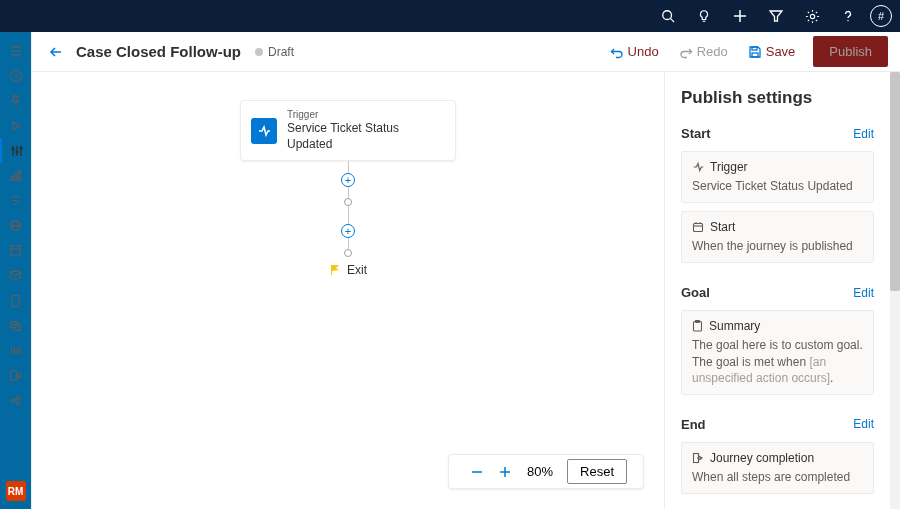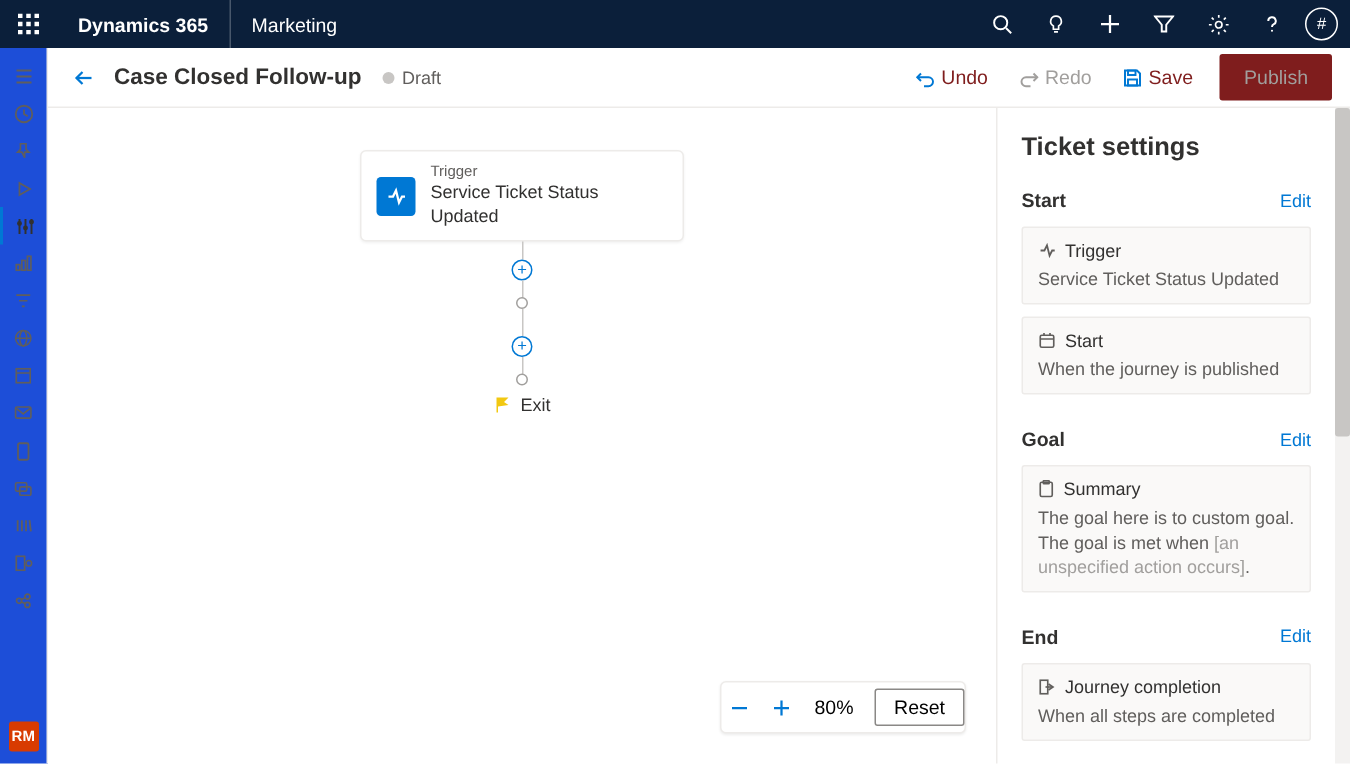--- a/index.html
+++ b/index.html
@@ -9,21 +9,21 @@
   .shell-bar { height: 32px; background: #0b1f3a; display: flex; align-items: center; color: #fff; font-size: 13px; }
   .shell-left { display: flex; align-items: center; height: 100%; }
   .shell-waffle { width: 38px; display: flex; align-items: center; justify-content: center; height: 100%; cursor: pointer; }
   .shell-appname { font-weight: 600; padding: 0 14px; border-right: 1px solid rgba(255,255,255,.25); height: 100%; display: flex; align-items: center; }
   .shell-area { padding: 0 14px; height: 100%; display: flex; align-items: center; }
   .shell-right { margin-left: auto; display: flex; align-items: center; }
   .shell-icon { width: 36px; height: 32px; display: flex; align-items: center; justify-content: center; cursor: pointer; }
   .shell-avatar { width: 22px; height: 22px; border: 1px solid #fff; border-radius: 50%; display: flex; align-items: center; justify-content: center; font-size: 11px; margin: 0 8px 0 4px; cursor: pointer; }
 
   
-  .left-rail { position: absolute; top: 32px; left: 0; width: 32px; bottom: 0; background: #1d4ed8; display: flex; flex-direction: column; align-items: center; padding-top: 6px; border-right: 1px solid #edebe9; }
+  .left-rail { position: absolute; top: 32px; left: 0; width: 32px; bottom: 0; background: #0369a1; display: flex; flex-direction: column; align-items: center; padding-top: 6px; border-right: 1px solid #edebe9; }
   .rail-icon { width: 32px; height: 25px; display: flex; align-items: center; justify-content: center; cursor: pointer; color: #605e5c; }
   .rail-icon.active { border-left: 2px solid #0078d4; color: #323130; }
   .rail-bottom { margin-top: auto; padding-bottom: 8px; width: 100%; display:flex; justify-content:center; }
   .rm-badge { width: 20px; height: 20px; background: #d83b01; color: #fff; font-size: 10px; font-weight: 600; border-radius: 2px; display: flex; align-items: center; justify-content: center; cursor: pointer; }
 
   
   .cmdbar { position: absolute; top: 32px; left: 32px; right: 0; height: 40px; border-bottom: 1px solid #edebe9; display: flex; align-items: center; padding: 0 12px; background: #fff; }
   .cmd-back { width: 24px; height: 24px; display:flex; align-items:center; justify-content:center; cursor:pointer; margin-right: 8px; }
   .cmd-title { font-weight: 600; font-size: 15px; color: #323130; }
   .cmd-status { display:flex; align-items:center; margin-left: 14px; font-size: 12px; color: #605e5c; }
@@ -49,21 +49,21 @@
   .node-kind { font-size: 10px; color:#605e5c; line-height:1.2; }
   .node-title { font-size: 12px; color:#323130; line-height:1.3; }
   .node-more { margin-left:auto; color:#605e5c; font-size: 14px; padding: 0 2px; cursor:pointer; }
   .connector { width: 1px; background:#c8c6c4; }
   .plus-dot { width:14px; height:14px; border:1px solid #0078d4; border-radius:50%; background:#fff; color:#0078d4; font-size:11px; display:flex; align-items:center; justify-content:center; cursor:pointer; }
   .hollow-dot { width:8px; height:8px; border:1px solid #a19f9d; border-radius:50%; background:#fff; margin-top:-1px; }
   .exit-row { display:flex; align-items:center; gap:6px; margin-top:6px; font-size:12px; color:#323130; }
   .flag-icon { color:#f2c811; }
 
   
-  .zoom-control { position:absolute; right: 20px; bottom: 20px; display:flex; align-items:center; background:#fff; border:1px solid #edebe9; border-radius:4px; box-shadow: 0 1px 2px rgba(0,0,0,.08); padding: 4px 0; gap: 4px; }
+  .zoom-control { position:absolute; right: 20px; bottom: 20px; display:flex; align-items:center; background:#fff; border:1px solid #edebe9; border-radius:4px; box-shadow: 0 1px 2px rgba(0,0,0,.08); padding: 4px 16px; gap: 4px; }
   .zoom-btn { width:24px; height:24px; display:flex; align-items:center; justify-content:center; cursor:pointer; color:#0078d4; font-size:16px; }
   .zoom-pct { font-size:13px; padding: 0 6px; }
   .reset-btn { border:1px solid #8a8886; background:#fff; font-size:13px; padding: 4px 12px; border-radius:2px; cursor:pointer; margin-left:4px; }
 
   
   .panel-title { font-size: 17px; font-weight:600; color:#323130; margin-bottom: 18px; }
   .panel-section { margin-bottom: 22px; }
   .panel-section-head { display:flex; align-items:center; justify-content:space-between; margin-bottom: 10px; }
   .panel-section-title { font-size: 13px; font-weight:600; color:#323130; }
   .panel-edit { font-size: 12px; color:#0078d4; cursor:pointer; }
@@ -72,37 +72,20 @@
   .panel-card-head .pci { color:#605e5c; }
   .panel-card-body { font-size:12px; color:#605e5c; line-height:1.35; }
   .panel-card-body .muted { color:#a19f9d; }
 
   svg { display:block; }
 </style>
 </head>
 <body>
 
 <div class="shell-bar">
-  <div class="shell-left">
-    <div class="shell-waffle">
-      <svg width="14" height="14" viewBox="0 0 14 14" fill="#fff">
-          <rect width="3" height="3"></rect>
-          <rect x="5.5" width="3" height="3"></rect>
-          <rect x="11" width="3" height="3"></rect>
-          <rect y="5.5" width="3" height="3"></rect>
-          <rect x="5.5" y="5.5" width="3" height="3"></rect>
-          <rect x="11" y="5.5" width="3" height="3"></rect>
-          <rect y="11" width="3" height="3"></rect>
-          <rect x="5.5" y="11" width="3" height="3"></rect>
-          <rect x="11" y="11" width="3" height="3"></rect>
-        </svg>
-    </div>
-    <div class="shell-appname">Dynamics 365</div>
-    <div class="shell-area">Marketing</div>
-  </div>
   <div class="shell-right">
     <div class="shell-icon">
       <svg width="14" height="14" viewBox="0 0 16 16" fill="none" stroke="#fff" stroke-width="1.5">
           <circle cx="7" cy="7" r="5"></circle>
           <line x1="11" y1="11" x2="15" y2="15"></line>
         </svg>
     </div>
     <div class="shell-icon">
       <svg width="14" height="14" viewBox="0 0 16 16" fill="none" stroke="#fff" stroke-width="1.3">
           <path d="M8 2a4 4 0 0 0-2 7.5V12h4v-2.5A4 4 0 0 0 8 2z"></path>
@@ -333,21 +316,21 @@
             <line x1="2" y1="7" x2="12" y2="7"></line>
             <line x1="7" y1="2" x2="7" y2="12"></line>
           </svg>
       </div>
       <div class="zoom-pct">80%</div>
       <button class="reset-btn">Reset</button>
     </div>
   </div>
 
   <div class="side-panel">
-    <div class="panel-title">Ticket settings</div>
+    <div class="panel-title">Publish settings</div>
 
     <div class="panel-section">
       <div class="panel-section-head">
         <span class="panel-section-title">Start</span>
         <span class="panel-edit">Edit</span>
       </div>
       <div class="panel-card">
         <div class="panel-card-head">
           <span class="pci">
               <svg width="12" height="12" viewBox="0 0 14 14" fill="none" stroke="#605e5c" stroke-width="1.4">

